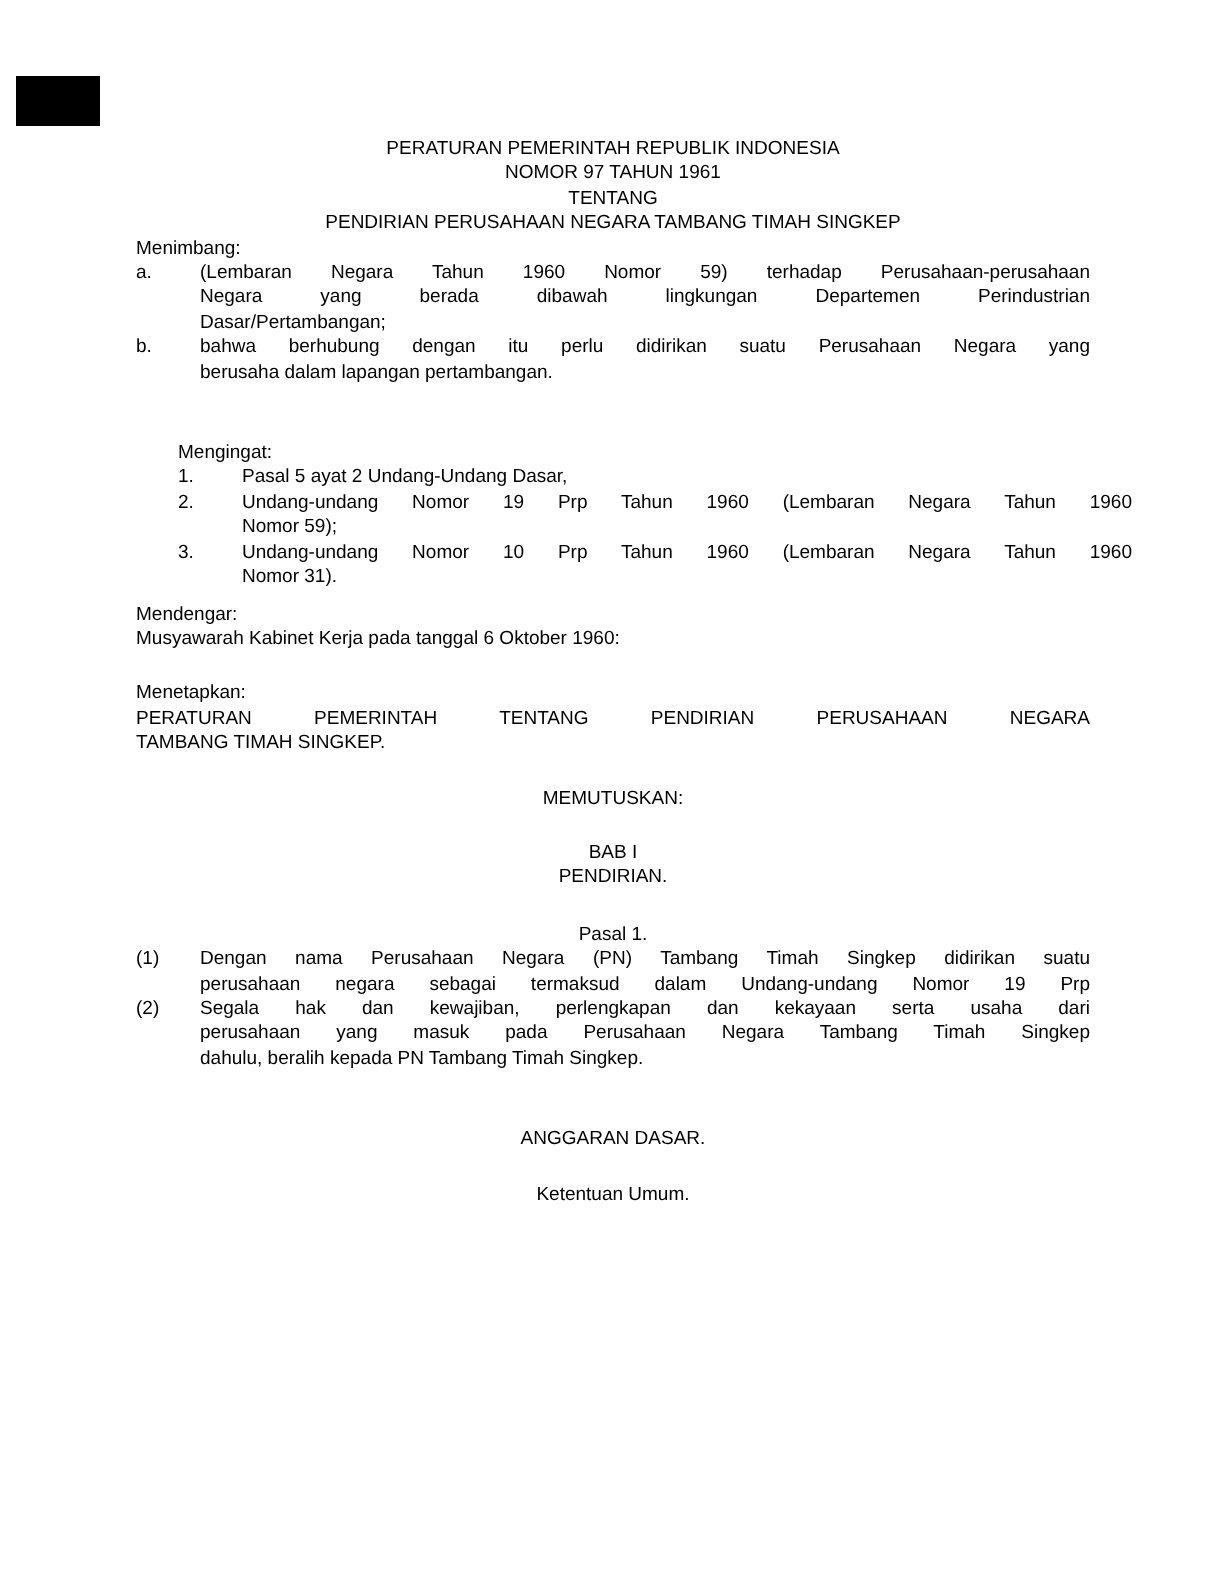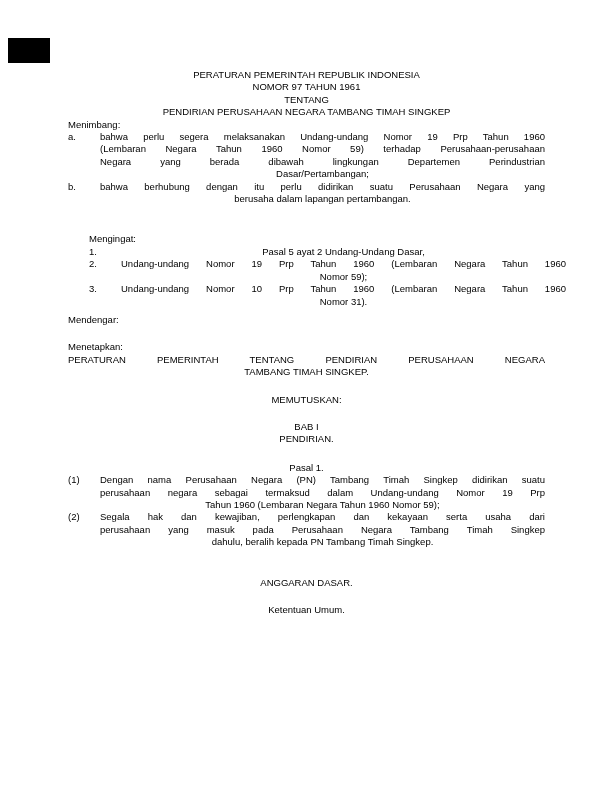--- a/index.html
+++ b/index.html
@@ -48,21 +48,21 @@
   .mt-bab1       { margin-top: 15px; }
   .mt-pasal1     { margin-top: 16px; }
   .mt-bab2       { margin-top: 28px; }
   .mt-ketentuan  { margin-top: 15px; }
   .hang { display: flex; flex-direction: row; }
   .hang .marker { flex: 0 0 32px; width: 32px; }
   .hang .lines  { flex: 1 1 auto; min-width: 0; }
   
   .jl { text-align: justify; text-align-last: justify; }
   
-  .ll { text-align: center; }
+  .ll { text-align: left; }
 </style>
 </head>
 <body>
 
 <div class="page">
 
   <div class="corner-mark"></div>
 
   <div class="content">
 
@@ -72,21 +72,20 @@
       <div>TENTANG</div>
       <div>PENDIRIAN PERUSAHAAN NEGARA TAMBANG TIMAH SINGKEP</div>
     </div>
 
 
     <div class="block mt-menimbang">
       <div>Menimbang:</div>
       <div class="hang">
         <div class="marker">a.</div>
         <div class="lines">
-            <div class="jl">bahwa perlu segera melaksanakan Undang-undang Nomor 19 Prp Tahun 1960</div>
             <div class="jl">(Lembaran Negara Tahun 1960 Nomor 59) terhadap Perusahaan-perusahaan</div>
             <div class="jl">Negara yang berada dibawah lingkungan Departemen Perindustrian</div>
             <div class="ll">Dasar/Pertambangan;</div>
           </div>
       </div>
       <div class="hang">
         <div class="marker">b.</div>
         <div class="lines">
             <div class="jl">bahwa berhubung dengan itu perlu didirikan suatu Perusahaan Negara yang</div>
             <div class="ll">berusaha dalam lapangan pertambangan.</div>
@@ -113,20 +112,21 @@
         <div class="marker">3.</div>
         <div class="lines">
             <div class="jl">Undang-undang Nomor 10 Prp Tahun 1960 (Lembaran Negara Tahun 1960</div>
             <div class="ll">Nomor 31).</div>
           </div>
       </div>
     </div>
 
     <div class="block mt-mendengar">
       <div>Mendengar:</div>
+      <div>Musyawarah Kabinet Kerja pada tanggal 6 Oktober 1960:</div>
     </div>
 
     <div class="block mt-menetapkan">
       <div>Menetapkan:</div>
       <div>
           <div class="jl">PERATURAN PEMERINTAH TENTANG PENDIRIAN PERUSAHAAN NEGARA</div>
           <div class="ll">TAMBANG TIMAH SINGKEP.</div>
         </div>
     </div>
 
@@ -137,21 +137,20 @@
       <div>PENDIRIAN.</div>
     </div>
 
     <div class="block mt-pasal1">
       <div class="center">Pasal 1.</div>
       <div class="hang">
         <div class="marker">(1)</div>
         <div class="lines">
             <div class="jl">Dengan nama Perusahaan Negara (PN) Tambang Timah Singkep didirikan suatu</div>
             <div class="jl">perusahaan negara sebagai termaksud dalam Undang-undang Nomor 19 Prp</div>
-            <div class="ll">Tahun 1960 (Lembaran Negara Tahun 1960 Nomor 59);</div>
           </div>
       </div>
       <div class="hang">
         <div class="marker">(2)</div>
         <div class="lines">
             <div class="jl">Segala hak dan kewajiban, perlengkapan dan kekayaan serta usaha dari</div>
             <div class="jl">perusahaan yang masuk pada Perusahaan Negara Tambang Timah Singkep</div>
             <div class="ll">dahulu, beralih kepada PN Tambang Timah Singkep.</div>
           </div>
       </div>

